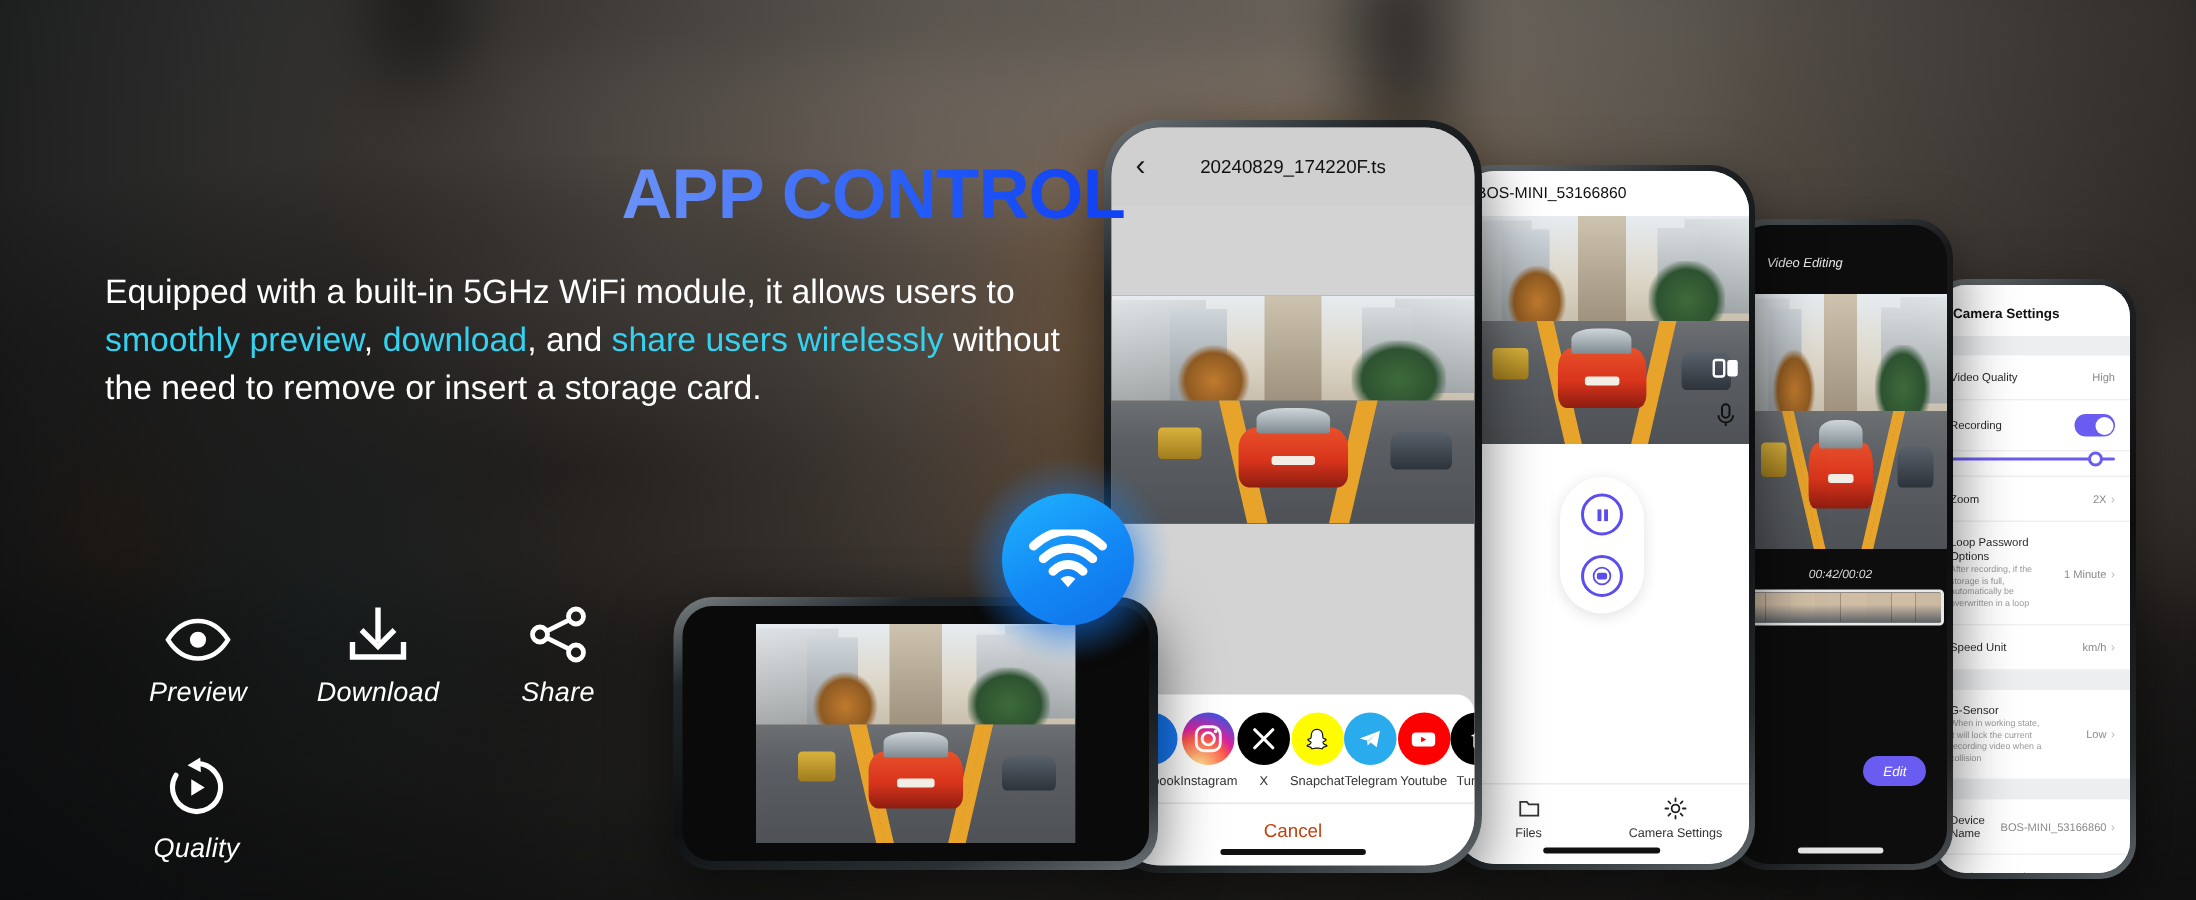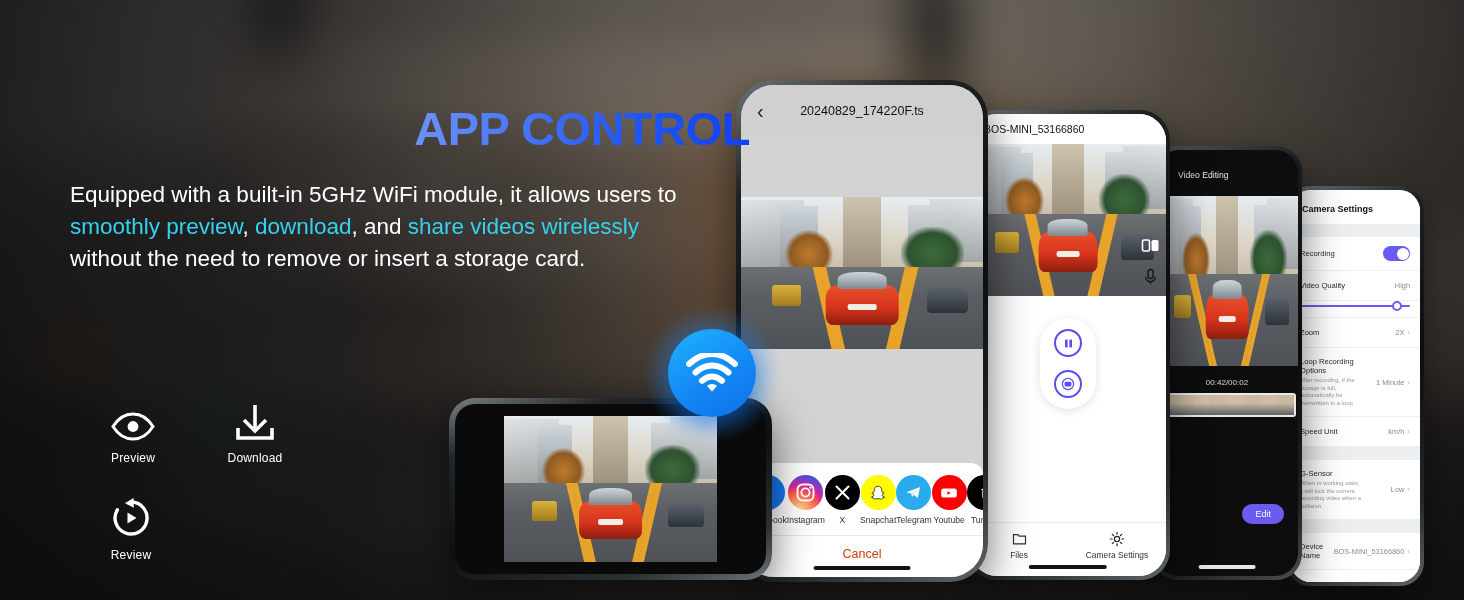--- a/index.html
+++ b/index.html
@@ -73,21 +73,21 @@
     margin-top:26px; font-size:22.5px; line-height:1.42; color:#fff; width:640px;
     font-weight:400;
   }
   .hl { color:#35d2f0; }
 
   
   #features { position:absolute; left:72px; top:390px; width:360px; z-index:20; }
   .frow { display:flex; }
   .fitem { width:122px; text-align:center; color:#fff; }
   .fitem .ic { height:52px; display:flex; align-items:flex-end; justify-content:center; }
-  .fitem .lb { margin-top:9px; font-size:12px; letter-spacing:.2px; }
+  .fitem .lb { margin-top:9px; font-size:18px; letter-spacing:.2px;font-style:italic; }
   .frow.r2 { margin-top:22px; }
   .frow.r2 .fitem:nth-child(1) { width:118px; }
   .frow.r2 .fitem:nth-child(2) { width:124px; }
 
   
   .phone { position:absolute; z-index:10; }
   .shell {
     position:absolute; inset:0; border-radius:38px;
     background:linear-gradient(150deg,#6d7478,#1d2123 18%, #0b0d0e 50%, #23282b 82%, #5f6669);
     box-shadow:0 14px 40px rgba(0,0,0,.55);
@@ -188,21 +188,21 @@
     display:flex; align-items:center; justify-content:center; }
   .lv-tabs { position:absolute; left:0; right:0; bottom:16px; display:flex;
     border-top:1px solid #ececec; padding-top:7px; }
   .lv-tab { flex:1; text-align:center; font-size:8.4px; color:#333; }
   .lv-tab .tic { height:17px; display:flex; align-items:center; justify-content:center; margin-bottom:3px; }
 
   
   #phone-edit { left:1152px; top:146px; width:150px; height:434px; z-index:8; }
   #phone-edit .shell { border-radius:26px;
     background:linear-gradient(150deg,#55595c,#17191b 20%, #0a0b0c 55%, #1e2123 85%, #4c5053); }
-  #phone-edit .screen { inset:4px; border-radius:23px; background:#0d0d0d; }
+  #phone-edit .screen { inset:4px; border-radius:23px; background:#0d0d0d;font-style:italic; }
   .ed-top { padding:20px 0 0 22px; font-size:8.6px; color:#e8e8e8; }
   .ed-video { margin-top:16px; height:170px; background:#3a3a3a; }
   .ed-time { text-align:center; font-size:8px; color:#d8d8d8; padding:12px 0 6px; }
   .ed-strip { margin:0 2px; height:24px; border-radius:3px; overflow:hidden;
     display:flex; border:2px solid #e9e9e9; }
   .ed-frame { flex:1; }
   .ed-done { position:absolute; right:14px; bottom:52px; background:#6a5cf0; color:#fff;
     font-size:9px; padding:5px 13px; border-radius:13px; }
   #phone-edit .homebar { background:#e6e6e6; }
 
@@ -261,21 +261,21 @@
     <div class="bg-light l1"></div>
       <div class="bg-light l2"></div>
     <div class="bg-amber"></div>
   </div>
   <div id="vignette"></div>
 </div>
 
 <div id="copy">
   <div class="h1 grad">APP CONTROL</div>
   <div id="subcopy">
-    <span>Equipped with a built-in 5GHz WiFi module, it allows users to </span><span class="hl">smoothly preview</span><span>, </span><span class="hl">download</span><span>, and </span><span class="hl">share videos wirelessly</span><span> without the need to remove or insert a storage card.</span>
+    <span>Equipped with a built-in 5GHz WiFi module, it allows users to </span><span class="hl">smoothly preview</span><span>, </span><span class="hl">download</span><span>, and </span><span class="hl">share users wirelessly</span><span> without the need to remove or insert a storage card.</span>
   </div>
 </div>
 
 <div id="features">
   <div class="frow r1">
     <div class="fitem">
       <div class="ic">
         <svg width="46" height="31" viewBox="0 0 46 31">
             <path d="M3 15.5C9 6 16 3 23 3s14 3 20 12.5C37 25 30 28 23 28S9 25 3 15.5Z" fill="none" stroke="#fff" stroke-width="3"></path>
             <circle cx="23" cy="15.5" r="5.4" fill="#fff"></circle>
@@ -286,65 +286,76 @@
     <div class="fitem">
       <div class="ic">
         <svg width="42" height="38" viewBox="0 0 42 38">
             <path d="M21 1v23" stroke="#fff" stroke-width="3.6"></path>
             <path d="M10 16l11 11 11-11" fill="none" stroke="#fff" stroke-width="3.6" stroke-linejoin="miter"></path>
             <path d="M4 24v10h34V24" fill="none" stroke="#fff" stroke-width="3.6"></path>
           </svg>
       </div>
       <div class="lb">Download</div>
     </div>
+    <div class="fitem">
+      <div class="ic">
+        <svg width="42" height="38" viewBox="0 0 42 38">
+            <circle cx="33" cy="7" r="5" fill="none" stroke="#fff" stroke-width="3.2"></circle>
+            <circle cx="9" cy="19" r="5" fill="none" stroke="#fff" stroke-width="3.2"></circle>
+            <circle cx="33" cy="31" r="5" fill="none" stroke="#fff" stroke-width="3.2"></circle>
+            <path d="M13.5 16.7 28.5 9.3M13.5 21.3 28.5 28.7" stroke="#fff" stroke-width="3.2"></path>
+          </svg>
+      </div>
+      <div class="lb">Share</div>
+    </div>
   </div>
   <div class="frow r2">
     <div class="fitem">
       <div class="ic">
         <svg width="42" height="42" viewBox="0 0 42 42">
             <path d="M21 5a16 16 0 1 1-13.7 7.8" fill="none" stroke="#fff" stroke-width="3.4" stroke-linecap="round"></path>
             <path d="M23.5 1 15 6.2l8.9 4.6" fill="#fff"></path>
             <path d="M17.5 15.5v11l9-5.5z" fill="#fff"></path>
           </svg>
       </div>
-      <div class="lb">Review</div>
+      <div class="lb">Quality</div>
     </div>
   </div>
 </div>
 
 <div class="phone" id="phone-set">
   <div class="shell"></div>
   <div class="screen">
     <div class="st-top">Camera Settings</div>
     <div class="st-gap"></div>
     <div class="st-row">
+      <div class="st-l">Video Quality</div>
+      <div class="st-r">High</div>
+    </div>
+    <div class="st-row">
       <div class="st-l">Recording</div>
       <div class="tgl">
           <i></i>
         </div>
-    </div>
-    <div class="st-row">
-      <div class="st-l">Video Quality</div>
-      <div class="st-r">High</div>
     </div>
     <div class="st-slider">
       <div class="sl-track">
           <div class="sl-knob"></div>
         </div>
     </div>
     <div class="st-row">
       <div class="st-l">Zoom</div>
       <div class="st-r">
           <span>2X</span>
           <span class="st-chev">›</span>
         </div>
     </div>
     <div class="st-row">
       <div class="st-l">
-        <div>Loop Recording Options</div>
+        <div>Loop Password Options</div>
         <div class="st-sub">After recording, if the storage is full, automatically be overwritten in a loop</div>
       </div>
       <div class="st-r">
           <span>1 Minute</span>
           <span class="st-chev">›</span>
         </div>
     </div>
     <div class="st-row">
       <div class="st-l">Speed Unit</div>
       <div class="st-r">

